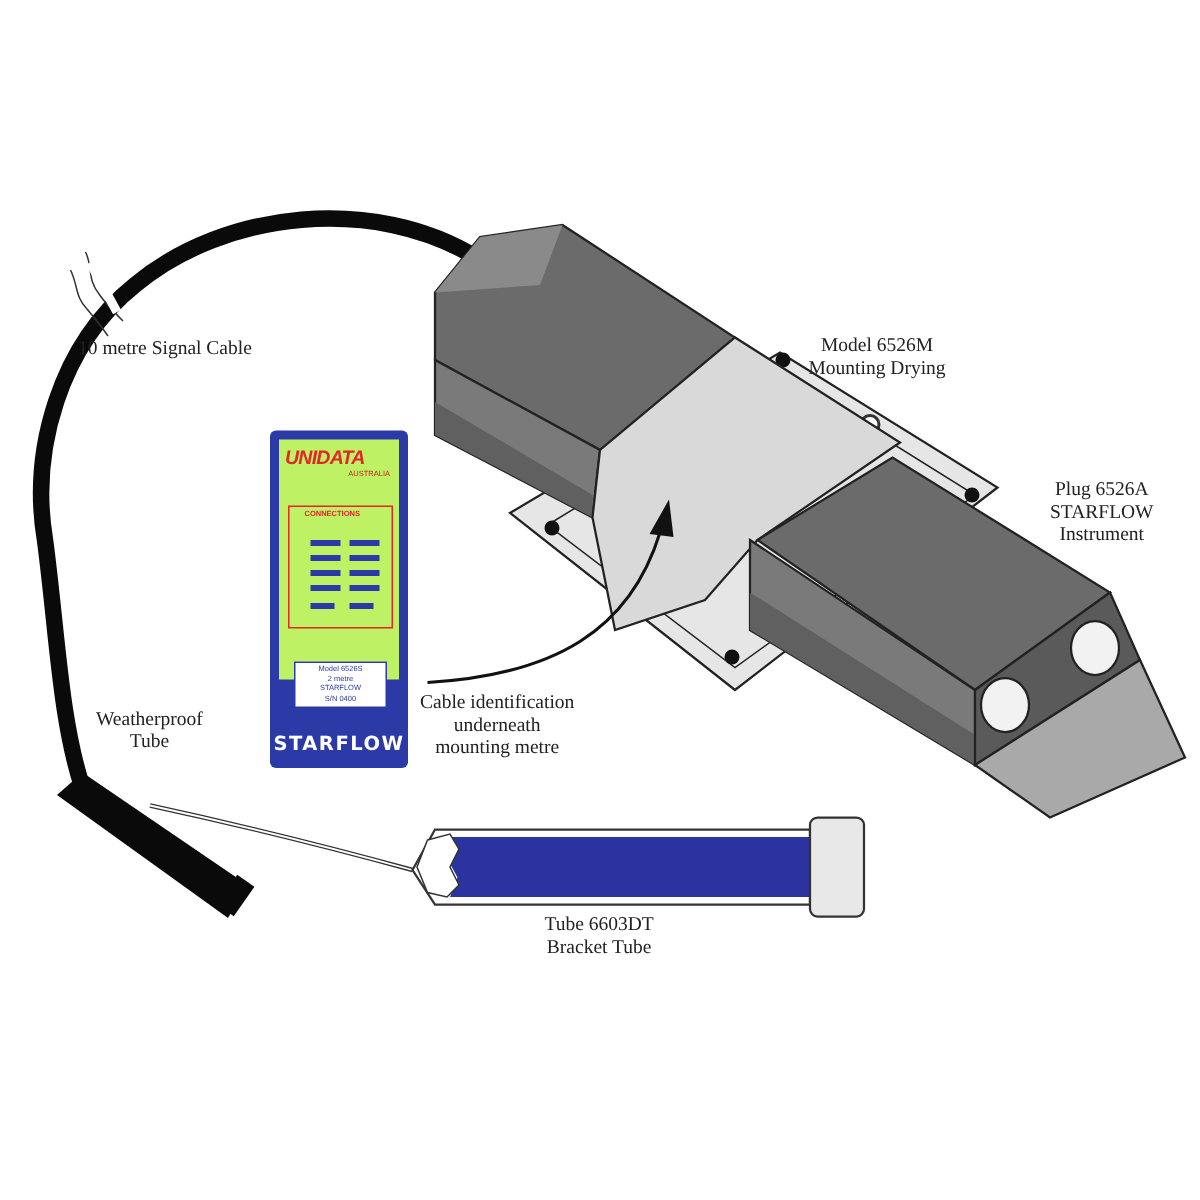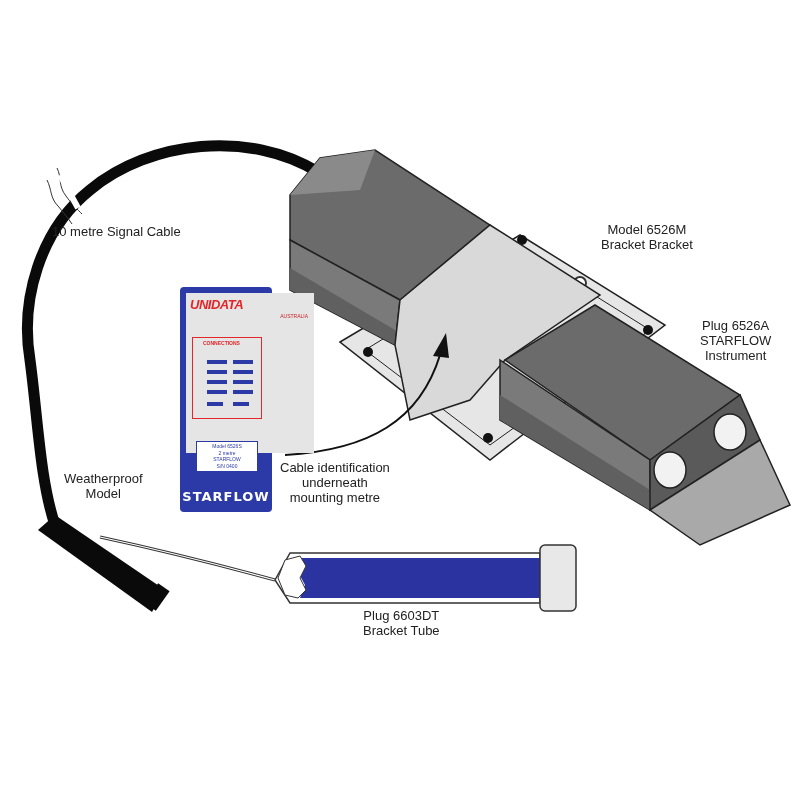--- a/index.html
+++ b/index.html
@@ -2,25 +2,25 @@
 <html><head>
   <meta charset="utf-8">
   <style>
     html, body { margin: 0; padding: 0; background: #ffffff; }
     body { width: 800px; height: 800px; position: relative; overflow: hidden;
            font-family: "Liberation Sans", sans-serif; }
     #stage { position: absolute; left: 0; top: 0; width: 800px; height: 800px; }
     .callout { position: absolute; font-family: "Liberation Sans", sans-serif;
                font-size: 13px; color: #222; text-align: center; line-height: 15px;
                white-space: nowrap; }
-    .callout span { display: block; }
+    .callout span { display: block; font-family: Liberation Serif, serif; }
     .label-card { position: absolute; left: 180px; top: 287px; width: 92px; height: 225px;
                   background: #2b3aa6; border-radius: 4px; }
     .label-inner { position: absolute; left: 6px; top: 6px; width: 80px; height: 160px;
-                   background: #e5e5e5; padding-left: 48px; }
+                   background: #bef264; }
     .brand { position: absolute; left: 4px; top: 4px; width: 72px; font-size: 13px;
              font-weight: bold; color: #e2262a; font-style: italic; letter-spacing: -0.5px;
              font-family: "Liberation Sans", sans-serif; }
     .brand-sub { position: absolute; right: 6px; top: 20px; font-size: 5px; color: #c81e22;
                  font-family: "Liberation Sans", sans-serif; }
     .conn-box { position: absolute; left: 6px; top: 44px; width: 68px; height: 80px;
                 border: 1.5px solid #e2262a; }
     .conn-title { position: absolute; left: 10px; top: 2px; font-size: 5px; color: #e2262a;
                   font-weight: bold; font-family: "Liberation Sans", sans-serif; }
     .conn-row { position: absolute; left: 14px; height: 4px; background: #2b3aa6; }
@@ -120,34 +120,34 @@
       <span style="display:block">STARFLOW</span>
       <span style="display:block">S/N 0400</span>
     </div>
   </div>
   <div class="card-footer">STARFLOW</div>
 </div>
 
 <div class="callout" style="left:52px;top:224px;text-align:left">
   <span>10 metre Signal Cable</span>
 </div>
-<div class="callout" style="left:601px;top:222px">
+<div class="callout" style="left:539px;top:222px">
   <span>Model 6526M</span>
-  <span>Bracket Bracket</span>
+  <span>Mounting Drying</span>
 </div>
 <div class="callout" style="left:700px;top:318px">
   <span>Plug 6526A</span>
   <span>STARFLOW</span>
   <span>Instrument</span>
 </div>
 <div class="callout" style="left:280px;top:460px">
   <span>Cable identification</span>
   <span>underneath</span>
   <span>mounting metre</span>
 </div>
 <div class="callout" style="left:64px;top:471px">
   <span>Weatherproof</span>
-  <span>Model</span>
+  <span>Tube</span>
 </div>
 <div class="callout" style="left:363px;top:608px">
-  <span>Plug 6603DT</span>
+  <span>Tube 6603DT</span>
   <span>Bracket Tube</span>
 </div>
 
 </body></html>

